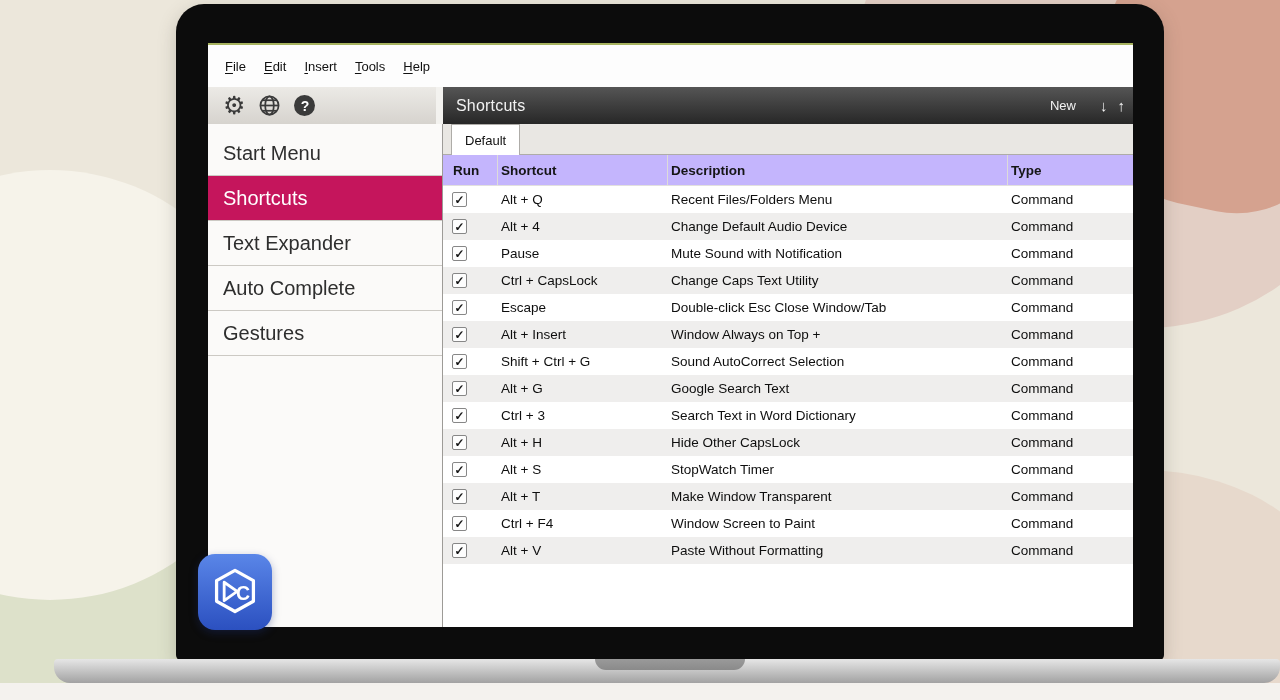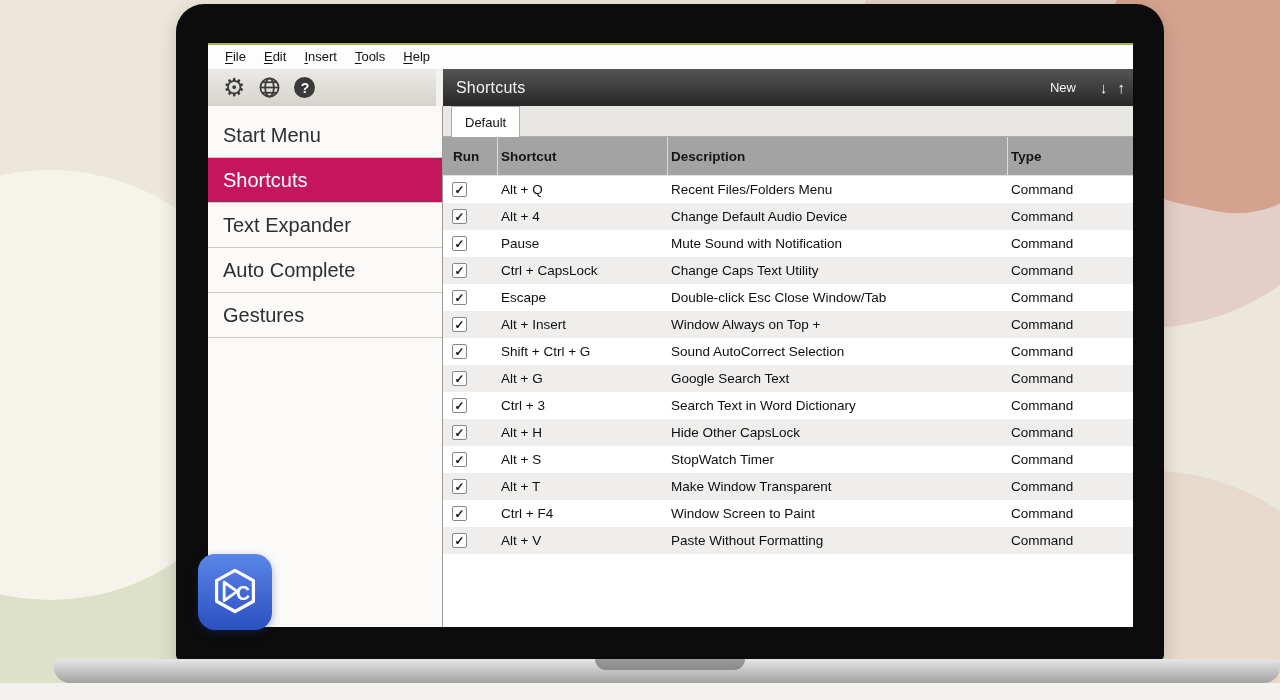--- a/index.html
+++ b/index.html
@@ -32,22 +32,22 @@
     background:linear-gradient(#e6e6e6,#a2a2a2); border-radius:4px 4px 16px 16px;
   }
   .base-notch {
     position:absolute; left:541px; top:0; width:150px; height:11px;
     background:linear-gradient(#9a9a9a,#8a8a8a); border-radius:0 0 12px 12px;
   }
   .below-base { position:absolute; left:0; top:683px; width:1280px; height:17px; background:#f4f2ee; z-index:0; }
 
   
   .menubar {
-    height:26px; background:#fdfdfd; border-top:2px solid #a7b35f;
-    display:flex; padding-left:8px; font-size:13px; color:#111;
+    height:44px; background:#fdfdfd; border-top:2px solid #a7b35f;
+    display:flex; align-items:center; padding-left:8px; font-size:13px; color:#111;
     flex:0 0 auto;
   }
   .menu-item { padding:4px 9px; cursor:default; }
   .menu-item u { text-underline-offset:2px; }
 
   
   .row2 { height:37px; display:flex; flex:0 0 auto; }
   .tools {
     width:235px; flex:0 0 auto;
     background:linear-gradient(#eceae6,#d6d3ce);
@@ -86,23 +86,23 @@
     height:31px; flex:0 0 auto; background:#e9e7e3; border-bottom:1px solid #aeaca8;
     display:flex; align-items:flex-end; padding-left:8px;
   }
   .tab-active {
     height:27px; background:#fff; border:1px solid #aeaca8; border-bottom:none;
     display:flex; align-items:center; padding:15px 13px; font-size:13px; color:#111;
     margin-bottom:-1px; position:relative;
   }
   .thead {
     display:grid; grid-template-columns:55px 170px 340px 1fr;
-    height:39px; flex:0 0 auto; align-items:stretch;
+    height:31px; flex:0 0 auto; align-items:stretch;
     font-size:13.5px; font-weight:700; color:#151515;
-    border-bottom:1px solid #e2e0de; background:#a3a3a3;
+    border-bottom:1px solid #e2e0de; background:#c4b5fd;
   }
   .thead > div { display:flex; align-items:center; padding-left:3px; border-right:1px solid #dddbd9; }
   .thead > div:last-child { border-right:none; }
   .thead .th-run { padding-left:10px; }
   .tbody { flex:1; overflow:hidden; }
   .trow {
     display:grid; grid-template-columns:55px 170px 340px 1fr;
     height:27px; align-items:center; font-size:13.5px; color:#0e0e0e; background:#fff;
   }
   .trow.alt { background:#efeeed; }

